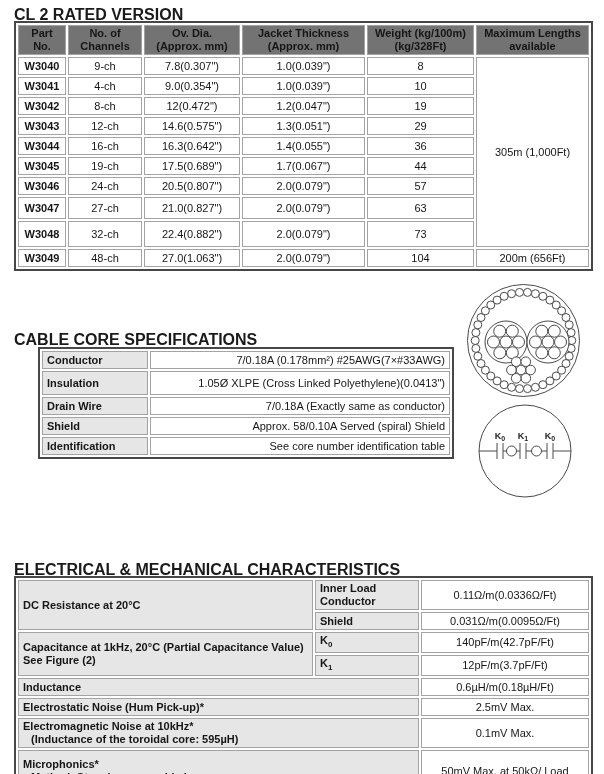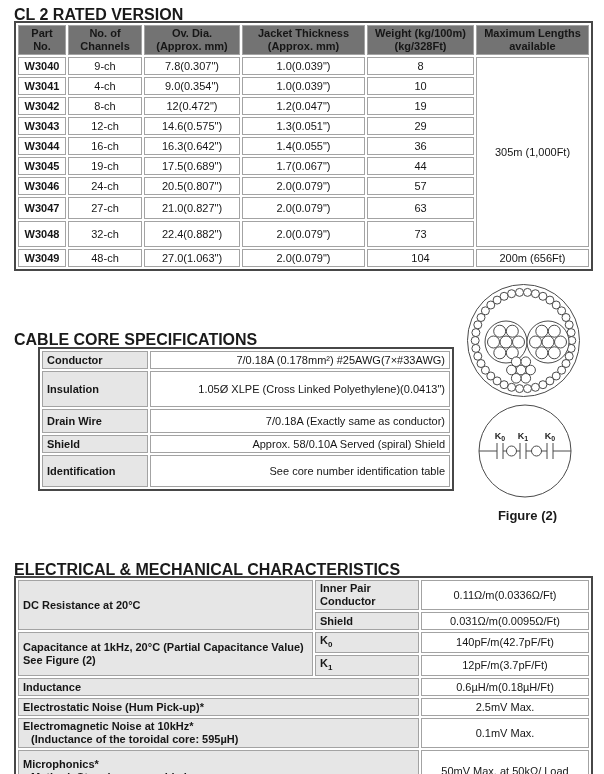--- a/index.html
+++ b/index.html
@@ -160,33 +160,33 @@
 <table class="spec" id="table2">
   <colgroup>
       <col style="width:106px">
       <col style="width:300px">
     </colgroup>
   <tbody>
   <tr style="height:18px">
     <td class="lbl">Conductor</td>
     <td class="left"><span>7/0.18A (0.178mm²) #25AWG</span><span class="rt">(7×#33AWG)</span></td>
   </tr>
-  <tr style="height:36px">
+  <tr style="height:24px">
     <td class="lbl">Insulation</td>
     <td class="left"><span>1.05Ø XLPE (Cross Linked Polyethylene)</span><span class="rt">(0.0413")</span></td>
   </tr>
-  <tr style="height:24px">
+  <tr style="height:18px">
     <td class="lbl">Drain Wire</td>
     <td class="left"><span>7/0.18A (Exactly same as conductor)</span><span class="rt"></span></td>
   </tr>
   <tr style="height:18px">
     <td class="lbl">Shield</td>
     <td class="left"><span>Approx. 58/0.10A Served (spiral) Shield</span><span class="rt"></span></td>
   </tr>
-  <tr style="height:32px">
+  <tr style="height:18px">
     <td class="lbl">Identification</td>
     <td class="left"><span>See core number identification table</span><span class="rt"></span></td>
   </tr>
   </tbody>
 </table>
 
 <div id="figure">
   <svg id="cable-svg" width="145" height="226" viewBox="0 0 145 226">
     <g stroke="#4a4a4a" fill="#ffffff" stroke-width="1">
       <circle cx="68.5" cy="60.5" r="56" fill="none"></circle>
@@ -266,35 +266,34 @@
       <path d="M42,163 V179 M48,163 V179 M65,163 V179 M71,163 V179 M92,163 V179 M98,163 V179"></path>
       <circle cx="56.5" cy="171" r="5"></circle>
       <circle cx="81.5" cy="171" r="5"></circle>
     </g>
     <g font-size="9" font-weight="bold" fill="#222222" text-anchor="middle">
       <text x="45" y="159"><tspan>K</tspan><tspan dy="2" font-size="7">0</tspan></text>
       <text x="68" y="159"><tspan>K</tspan><tspan dy="2" font-size="7">1</tspan></text>
       <text x="95" y="159"><tspan>K</tspan><tspan dy="2" font-size="7">0</tspan></text>
     </g>
   </svg>
-  <div class="caption">Figure (2)</div>
 </div>
 
 <div class="sec-title" id="title3">ELECTRICAL &amp; MECHANICAL CHARACTERISTICS</div>
 
 <table class="spec" id="table3">
   <colgroup>
       <col style="width:295px">
       <col style="width:104px">
       <col style="width:168px">
     </colgroup>
   <tbody>
   <tr style="height:30px">
     <td class="lbl" rowspan="2">DC Resistance at 20°C</td>
-    <td class="lbl">Inner Pair Conductor</td>
+    <td class="lbl">Inner Load Conductor</td>
     <td>0.11Ω/m(0.0336Ω/Ft)</td>
   </tr>
   <tr style="height:18px">
     <td class="lbl">Shield</td>
     <td>0.031Ω/m(0.0095Ω/Ft)</td>
   </tr>
   <tr style="height:18px">
     <td class="lbl" rowspan="2">Capacitance at 1kHz, 20°C (Partial Capacitance Value) See Figure (2)</td>
     <td class="lbl"><span>K</span><sub>0</sub></td>
     <td>140pF/m(42.7pF/Ft)</td>

